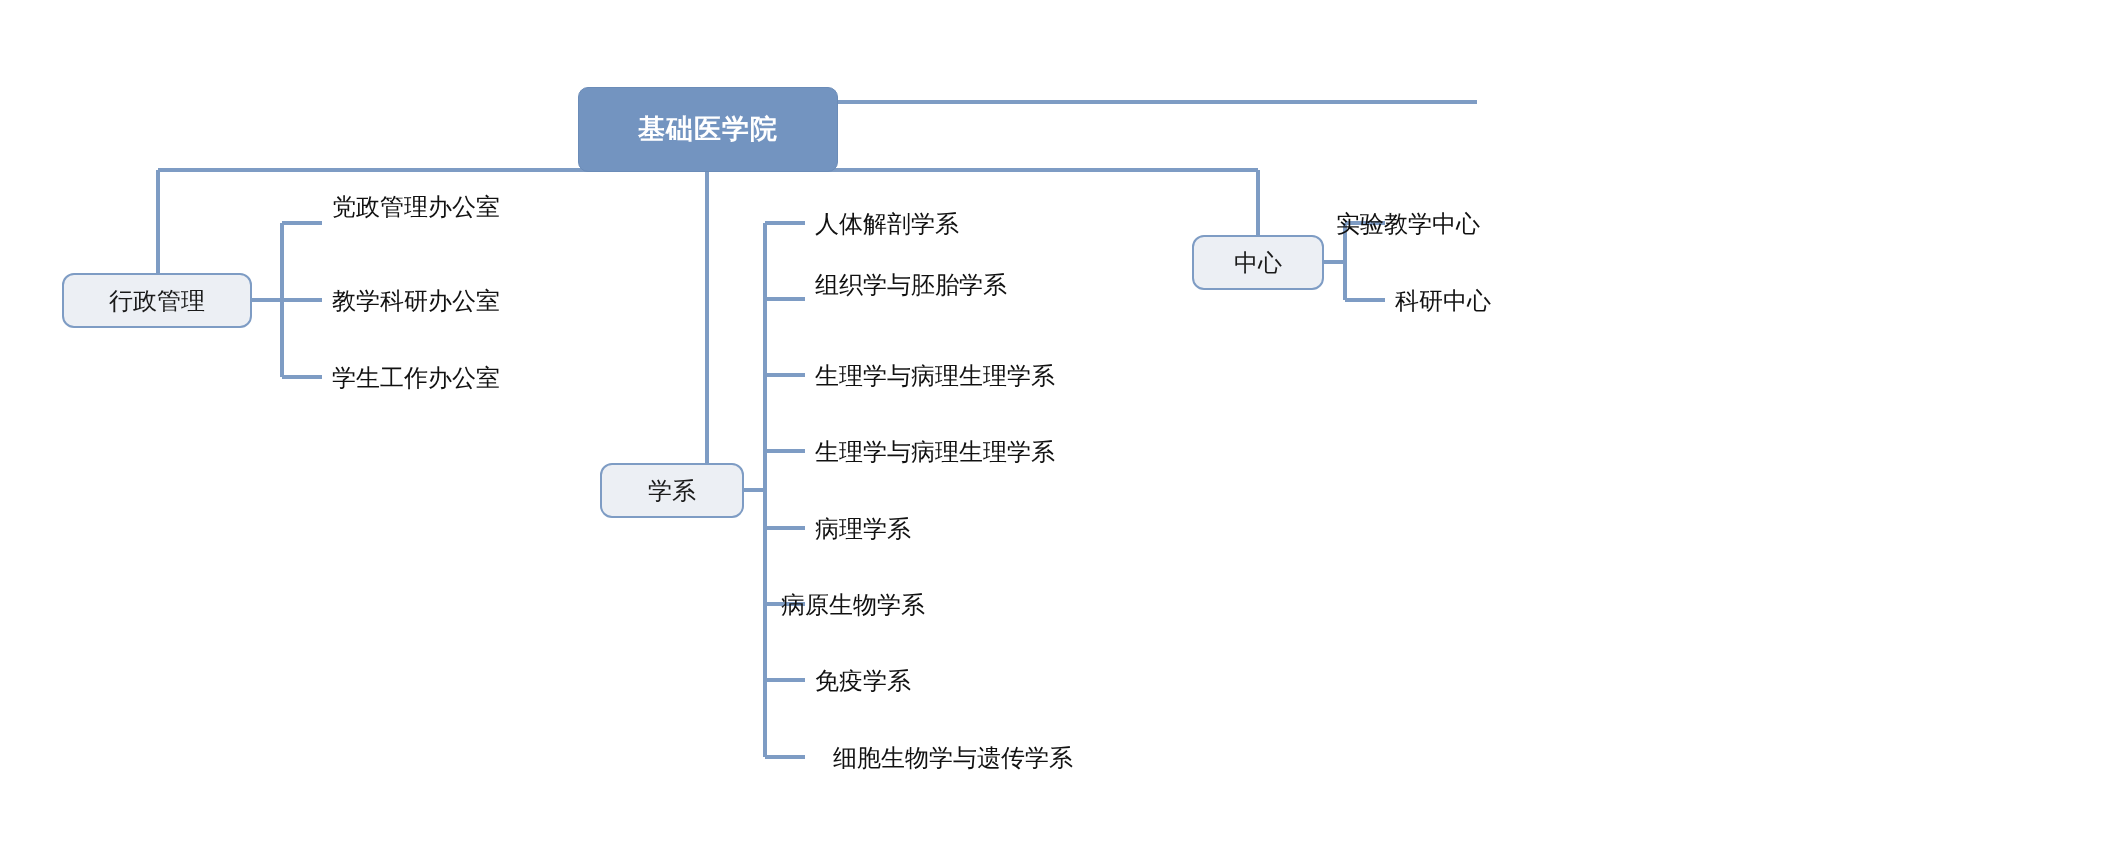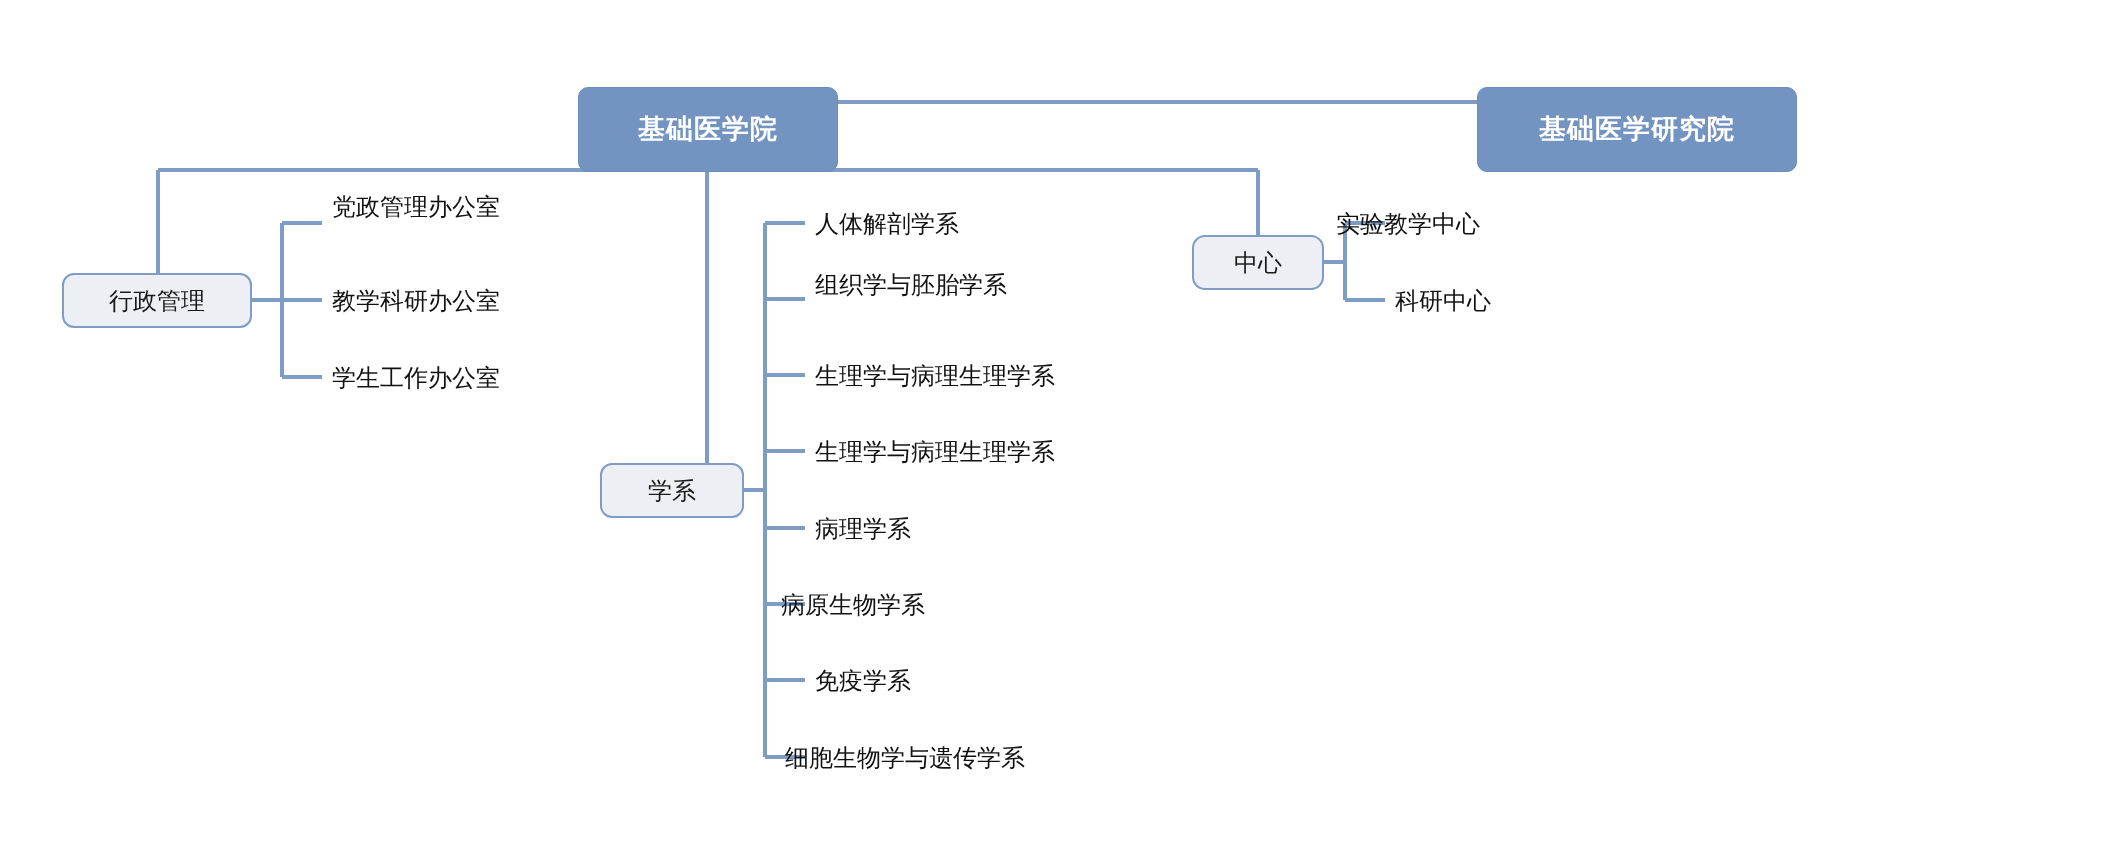--- a/index.html
+++ b/index.html
@@ -103,33 +103,30 @@
       <path d="M 1345 223 L 1385 223"></path>
       <path d="M 1345 300 L 1385 300"></path>
 
     </g>
   </svg>
 
   <div class="node node-root" style="left:578px; top:55px; width:260px; height:85px;">
     <span>基础医学院</span>
   </div>
 
-  <div class="node node-root" style="left:1477px; top:55px; width:320px; height:85px;">
-    <span>基础医学研究院</span>
-  </div>
 
   <div class="node node-group" style="left:600px; top:463px; width:144px; height:55px;">
     <span>学系</span>
   </div>
 
   <div class="node node-group" style="left:62px; top:273px; width:190px; height:55px;">
     <span>行政管理</span>
   </div>
 
-  <div class="node node-group" style="left:1192px; top:235px; width:132px; height:55px;border-radius:13px;">
+  <div class="node node-group" style="left:1192px; top:235px; width:132px; height:55px;">
     <span>中心</span>
   </div>
 
   <div class="leaf-label" style="left:332px; top:195px;">
     <span>党政管理办公室</span>
   </div>
   <div class="leaf-label" style="left:332px; top:289px;">
     <span>教学科研办公室</span>
   </div>
   <div class="leaf-label" style="left:332px; top:366px;">
@@ -150,21 +147,21 @@
   </div>
   <div class="leaf-label" style="left:815px; top:517px;">
     <span>病理学系</span>
   </div>
   <div class="leaf-label" style="left:781px; top:593px;">
     <span>病原生物学系</span>
   </div>
   <div class="leaf-label" style="left:815px; top:669px;">
     <span>免疫学系</span>
   </div>
-  <div class="leaf-label" style="left:785px; top:746px;">
+  <div class="leaf-label" style="left:833px; top:746px;">
     <span>细胞生物学与遗传学系</span>
   </div>
 
   <div class="leaf-label" style="left:1336px; top:212px;text-align:right;">
     <span>实验教学中心</span>
   </div>
   <div class="leaf-label" style="left:1395px; top:289px;">
     <span>科研中心</span>
   </div>
 

